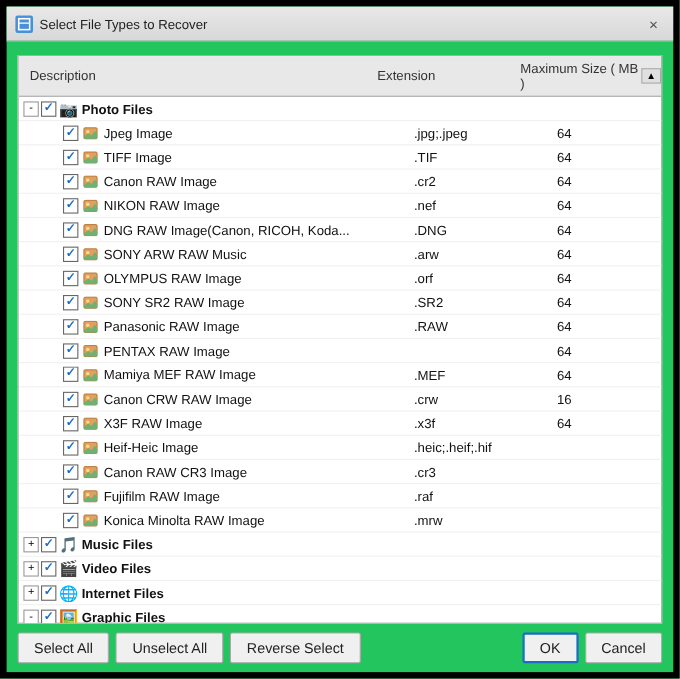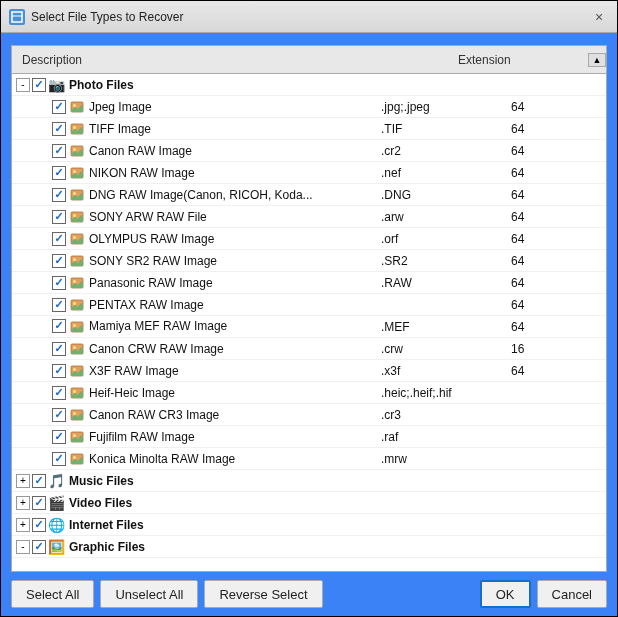--- a/index.html
+++ b/index.html
@@ -9,22 +9,22 @@
       background: #f0f0f0;
       display: flex;
       justify-content: center;
       align-items: center;
       width: 618px;
       height: 617px;
     }
     .dialog {
       width: 618px;
       height: 617px;
-      background: #3b82f6;
-      border: 1px solid #000000;
+      background: #22c55e;
+      border: 6px solid #000000;
       display: flex;
       flex-direction: column;
       box-shadow: 2px 2px 8px rgba(0,0,0,0.3);
     }
     .title-bar {
       background: linear-gradient(to bottom, #e8e8e8, #d8d8d8);
       border-bottom: 1px solid #aaa;
       display: flex;
       align-items: center;
       padding: 6px 8px;
@@ -228,20 +228,21 @@
     <button class="close-btn">×</button>
   </div>
 
   <div class="subtitle" style="font-size:13px; color:#333; padding:8px 12px 4px;"></div>
 
   <div class="table-container">
 
     <div class="table-header">
       <div class="col-desc">Description</div>
       <div class="col-ext">Extension</div>
+      <div class="col-size">Maximum Size ( MB )</div>
       <div class="col-scroll">
         <div class="scrollbar-arrow">▲</div>
       </div>
     </div>
 
     <div class="table-body" id="table-body">
     <div class="table-row">
           <div style="display:flex;align-items:center;flex:1;padding-left:4px;overflow:hidden;">
             <div class="row-expand">-</div>
             <div class="row-check checked"></div>
@@ -337,21 +338,21 @@
           <div style="display:flex;align-items:center;flex:1;padding-left:24px;overflow:hidden;">
             <div class="row-expand-placeholder"></div>
             <div class="row-check checked"></div>
             <div class="row-icon">
               <svg width="14" height="14" viewBox="0 0 14 14">
                 <rect x="1" y="2" width="12" height="10" rx="1" fill="#e0a060" stroke="#b07030" stroke-width="0.8"></rect>
                 <circle cx="4.5" cy="5.5" r="1.5" fill="#ffe080"></circle>
                 <polyline points="1,10 5,7 8,9 11,5 13,8 13,12 1,12" fill="#70b070" stroke="none"></polyline>
               </svg>
             </div>
-            <div class="row-label ">SONY ARW RAW File</div>
+            <div class="row-label ">SONY ARW RAW Music</div>
           </div>
           <div class="row-ext">.arw</div>
           <div class="row-size">64</div>
         </div>
         <div class="table-row">
           <div style="display:flex;align-items:center;flex:1;padding-left:24px;overflow:hidden;">
             <div class="row-expand-placeholder"></div>
             <div class="row-check checked"></div>
             <div class="row-icon">
               <svg width="14" height="14" viewBox="0 0 14 14">

